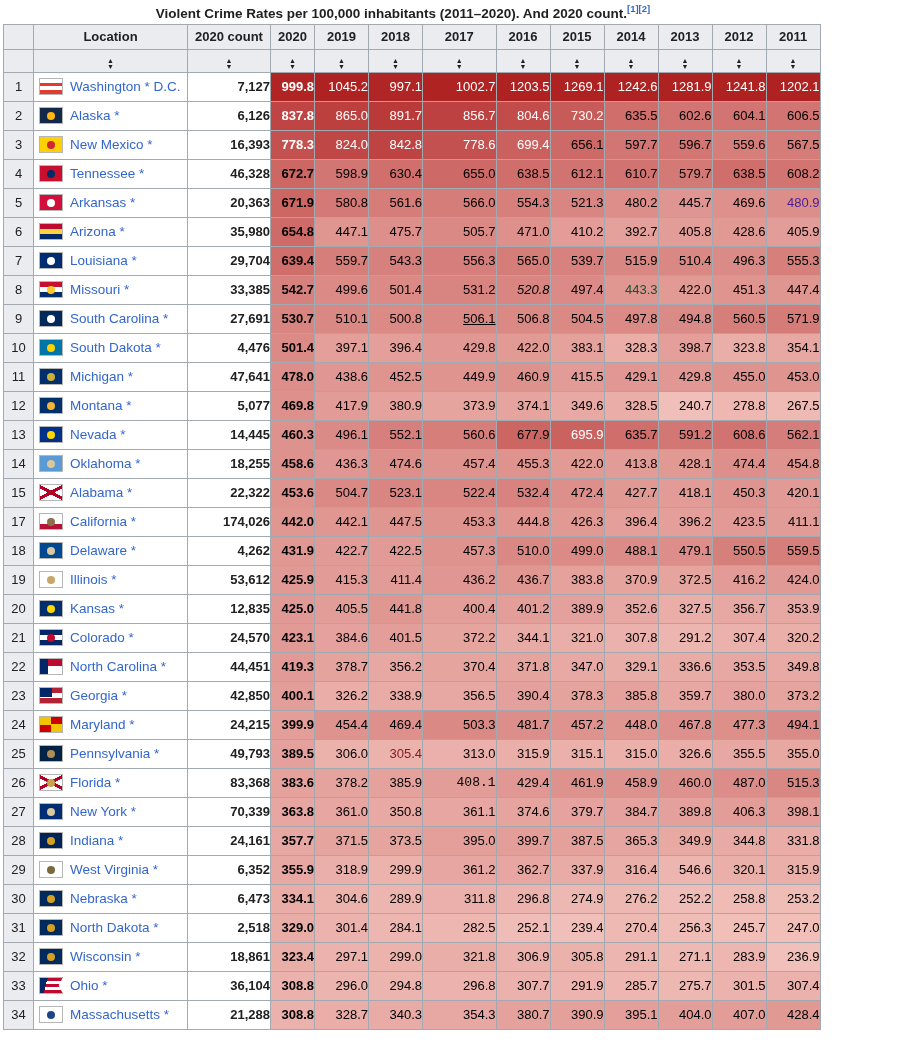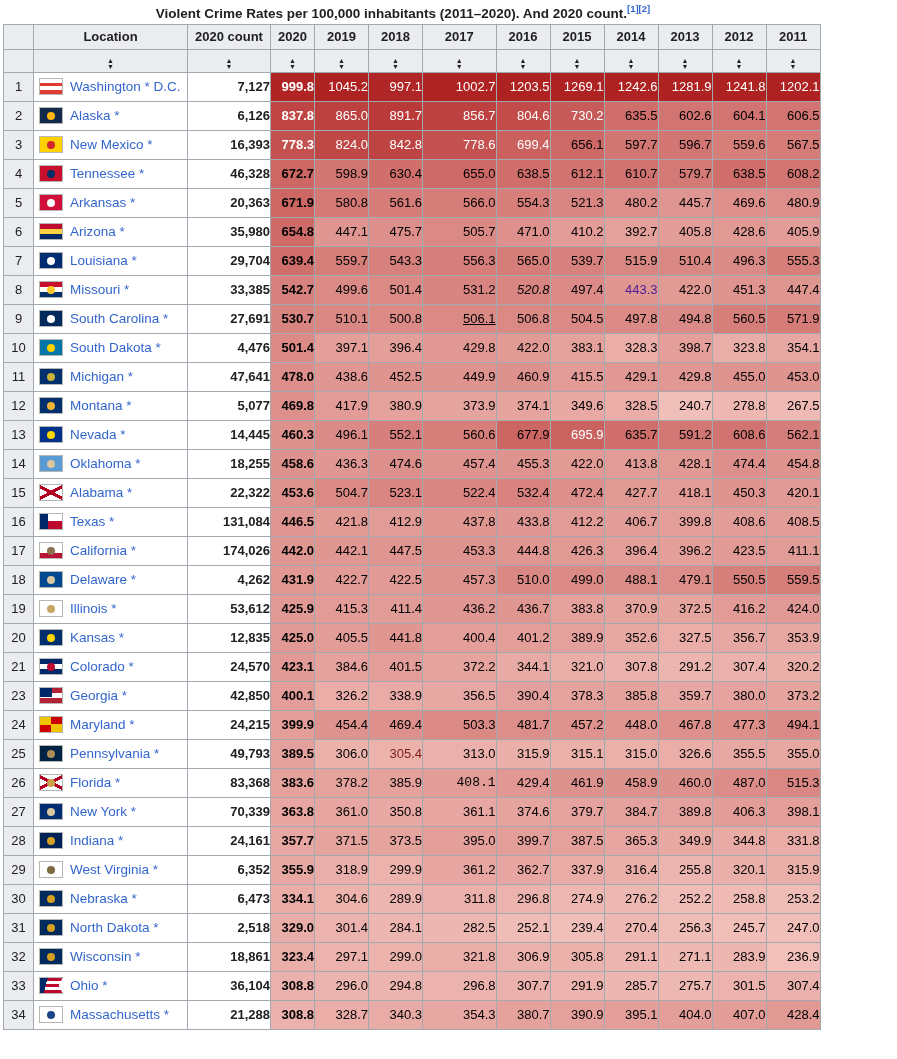--- a/index.html
+++ b/index.html
@@ -218,21 +218,21 @@
           <td class="count">20,363</td>
           <td class="rate col2020" style="background: rgb(204, 103, 100); color: rgb(0, 0, 0);">671.9</td>
           <td class="rate" style="background: rgb(212, 121, 118); color: rgb(0, 0, 0);">580.8</td>
           <td class="rate" style="background: rgb(214, 125, 122); color: rgb(0, 0, 0);">561.6</td>
           <td class="rate" style="background: rgb(213, 125, 121); color: rgb(0, 0, 0);">566.0</td>
           <td class="rate" style="background: rgb(214, 127, 123); color: rgb(0, 0, 0);">554.3</td>
           <td class="rate" style="background: rgb(217, 134, 130); color: rgb(0, 0, 0);">521.3</td>
           <td class="rate" style="background: rgb(221, 142, 138); color: rgb(0, 0, 0);">480.2</td>
           <td class="rate" style="background: rgb(223, 149, 145); color: rgb(0, 0, 0);">445.7</td>
           <td class="rate" style="background: rgb(221, 144, 140); color: rgb(0, 0, 0);">469.6</td>
-          <td class="rate" style="background: rgb(220, 142, 138); color: #000000; margin-top: 44px;">480.9</td>
+          <td class="rate" style="background: rgb(220, 142, 138); color: #4c1d95; margin-top: 44px;">480.9</td>
         </tr>
         <tr>
           <td class="rank">6</td>
           <td class="loc">
             <span class="loccontent">
               <span class="flag" style="background: linear-gradient(rgb(191, 10, 48) 0%, rgb(191, 10, 48) 33.3333%, rgb(254, 209, 65) 33.3333%, rgb(254, 209, 65) 66.6667%, rgb(0, 40, 104) 66.6667%, rgb(0, 40, 104) 100%);"></span>
               <a href="#" class="state">Arizona *</a>
             </span>
           </td>
           <td class="count">35,980</td>
@@ -279,21 +279,21 @@
               <a href="#" class="state">Missouri *</a>
             </span>
           </td>
           <td class="count">33,385</td>
           <td class="rate col2020" style="background: rgb(215, 129, 126); color: rgb(0, 0, 0);">542.7</td>
           <td class="rate" style="background: rgb(219, 138, 134); color: rgb(0, 0, 0);">499.6</td>
           <td class="rate" style="background: rgb(219, 138, 134); color: rgb(0, 0, 0);">501.4</td>
           <td class="rate" style="background: rgb(216, 132, 128); color: rgb(0, 0, 0); padding-left: 40px;">531.2</td>
           <td class="rate" style="background: rgb(217, 134, 130); color: rgb(0, 0, 0); font-style: italic;">520.8</td>
           <td class="rate" style="background: rgb(219, 138, 135); color: rgb(0, 0, 0);">497.4</td>
-          <td class="rate" style="background: rgb(224, 150, 145); color: #4c1d95;">443.3</td>
+          <td class="rate" style="background: rgb(224, 150, 145); color: #14532d;">443.3</td>
           <td class="rate" style="background: rgb(226, 154, 149); color: rgb(0, 0, 0);">422.0</td>
           <td class="rate" style="background: rgb(223, 148, 144); color: rgb(0, 0, 0);">451.3</td>
           <td class="rate" style="background: rgb(223, 149, 144); color: rgb(0, 0, 0);">447.4</td>
         </tr>
         <tr>
           <td class="rank">9</td>
           <td class="loc">
             <span class="loccontent">
               <span class="flag" style="background: rgb(0, 42, 92);">
                 <span class="emblem" style="background: rgb(255, 255, 255);"></span>
@@ -437,40 +437,20 @@
           <td class="rate" style="background: rgb(217, 133, 130); color: rgb(0, 0, 0);">523.1</td>
           <td class="rate" style="background: rgb(217, 133, 130); color: rgb(0, 0, 0);">522.4</td>
           <td class="rate" style="background: rgb(216, 131, 128); color: rgb(0, 0, 0);">532.4</td>
           <td class="rate" style="background: rgb(221, 144, 139); color: rgb(0, 0, 0);">472.4</td>
           <td class="rate" style="background: rgb(225, 153, 148); color: rgb(0, 0, 0);">427.7</td>
           <td class="rate" style="background: rgb(226, 155, 150); color: rgb(0, 0, 0);">418.1</td>
           <td class="rate" style="background: rgb(223, 148, 144); color: rgb(0, 0, 0);">450.3</td>
           <td class="rate" style="background: rgb(226, 154, 150); color: rgb(0, 0, 0);">420.1</td>
         </tr>
         <tr>
-          <td class="rank">16</td>
-          <td class="loc">
-            <span class="loccontent">
-              <span class="flag" style="background: linear-gradient(to right, rgb(0, 40, 104) 0px, rgb(0, 40, 104) 38%, transparent 38%), linear-gradient(rgb(255, 255, 255) 0px, rgb(255, 255, 255) 50%, rgb(191, 10, 48) 50%);"></span>
-              <a href="#" class="state">Texas *</a>
-            </span>
-          </td>
-          <td class="count">131,084</td>
-          <td class="rate col2020" style="background: rgb(223, 149, 145); color: rgb(0, 0, 0);">446.5</td>
-          <td class="rate" style="background: rgb(226, 154, 149); color: rgb(0, 0, 0);">421.8</td>
-          <td class="rate" style="background: rgb(226, 156, 151); color: rgb(0, 0, 0);">412.9</td>
-          <td class="rate" style="background: rgb(224, 151, 146); color: rgb(0, 0, 0);">437.8</td>
-          <td class="rate" style="background: rgb(224, 151, 147); color: rgb(0, 0, 0);">433.8</td>
-          <td class="rate" style="background: rgb(226, 156, 151); color: rgb(0, 0, 0);">412.2</td>
-          <td class="rate" style="background: rgb(227, 157, 152); color: rgb(0, 0, 0);">406.7</td>
-          <td class="rate" style="background: rgb(227, 158, 154); color: rgb(0, 0, 0);">399.8</td>
-          <td class="rate" style="background: rgb(227, 157, 152); color: rgb(0, 0, 0);">408.6</td>
-          <td class="rate" style="background: rgb(227, 157, 152); color: rgb(0, 0, 0);">408.5</td>
-        </tr>
-        <tr>
           <td class="rank">17</td>
           <td class="loc">
             <span class="loccontent">
               <span class="flag" style="background: linear-gradient(rgb(255, 255, 255) 0%, rgb(255, 255, 255) 33.3333%, rgb(255, 255, 255) 33.3333%, rgb(255, 255, 255) 66.6667%, rgb(183, 18, 52) 66.6667%, rgb(183, 18, 52) 100%);">
                 <span class="emblem" style="background: rgb(139, 111, 78);"></span>
               </span>
               <a href="#" class="state">California *</a>
             </span>
           </td>
           <td class="count">174,026</td>
@@ -567,20 +547,40 @@
           <td class="rate" style="background: rgb(227, 158, 153); color: rgb(0, 0, 0);">401.5</td>
           <td class="rate" style="background: rgb(230, 164, 159); color: rgb(0, 0, 0);">372.2</td>
           <td class="rate" style="background: rgb(232, 170, 165); color: rgb(0, 0, 0);">344.1</td>
           <td class="rate" style="background: rgb(234, 174, 169); color: rgb(0, 0, 0);">321.0</td>
           <td class="rate" style="background: rgb(235, 177, 172); color: rgb(0, 0, 0);">307.8</td>
           <td class="rate" style="background: rgb(237, 181, 175); color: rgb(0, 0, 0);">291.2</td>
           <td class="rate" style="background: rgb(235, 177, 172); color: rgb(0, 0, 0);">307.4</td>
           <td class="rate" style="background: rgb(234, 175, 169); color: rgb(0, 0, 0);">320.2</td>
         </tr>
         <tr>
+          <td class="rank">22</td>
+          <td class="loc">
+            <span class="loccontent">
+              <span class="flag" style="background: linear-gradient(to right, rgb(0, 40, 104) 0px, rgb(0, 40, 104) 38%, transparent 38%), linear-gradient(rgb(191, 10, 48) 0px, rgb(191, 10, 48) 50%, rgb(255, 255, 255) 50%);"></span>
+              <a href="#" class="state">North Carolina *</a>
+            </span>
+          </td>
+          <td class="count">44,451</td>
+          <td class="rate col2020" style="background: rgb(226, 154, 150); color: rgb(0, 0, 0);">419.3</td>
+          <td class="rate" style="background: rgb(229, 163, 158); color: rgb(0, 0, 0);">378.7</td>
+          <td class="rate" style="background: rgb(231, 167, 162); color: rgb(0, 0, 0);">356.2</td>
+          <td class="rate" style="background: rgb(230, 164, 159); color: rgb(0, 0, 0);">370.4</td>
+          <td class="rate" style="background: rgb(230, 164, 159); color: rgb(0, 0, 0);">371.8</td>
+          <td class="rate" style="background: rgb(232, 169, 164); color: rgb(0, 0, 0);">347.0</td>
+          <td class="rate" style="background: rgb(233, 173, 168); color: rgb(0, 0, 0);">329.1</td>
+          <td class="rate" style="background: rgb(233, 171, 166); color: rgb(0, 0, 0);">336.6</td>
+          <td class="rate" style="background: rgb(231, 168, 163); color: rgb(0, 0, 0);">353.5</td>
+          <td class="rate" style="background: rgb(232, 169, 164); color: rgb(0, 0, 0);">349.8</td>
+        </tr>
+        <tr>
           <td class="rank">23</td>
           <td class="loc">
             <span class="loccontent">
               <span class="flag" style="background: linear-gradient(rgb(178, 34, 52) 0%, rgb(178, 34, 52) 33.3333%, rgb(255, 255, 255) 33.3333%, rgb(255, 255, 255) 66.6667%, rgb(178, 34, 52) 66.6667%, rgb(178, 34, 52) 100%);">
                 <span class="canton" style="background: rgb(0, 40, 104);"></span>
               </span>
               <a href="#" class="state">Georgia *</a>
             </span>
           </td>
           <td class="count">42,850</td>
@@ -714,21 +714,21 @@
             </span>
           </td>
           <td class="count">6,352</td>
           <td class="rate col2020" style="background: rgb(231, 167, 162); color: rgb(0, 0, 0);">355.9</td>
           <td class="rate" style="background: rgb(234, 175, 170); color: rgb(0, 0, 0);">318.9</td>
           <td class="rate" style="background: rgb(236, 179, 173); color: rgb(0, 0, 0);">299.9</td>
           <td class="rate" style="background: rgb(231, 166, 161); color: rgb(0, 0, 0);">361.2</td>
           <td class="rate" style="background: rgb(231, 166, 161); color: rgb(0, 0, 0);">362.7</td>
           <td class="rate" style="background: rgb(233, 171, 166); color: rgb(0, 0, 0);">337.9</td>
           <td class="rate" style="background: rgb(235, 175, 170); color: rgb(0, 0, 0);">316.4</td>
-          <td class="rate" style="background: rgb(237, 181, 175); color: rgb(0, 0, 0);">255.8</td>
+          <td class="rate" style="background: rgb(237, 181, 175); color: rgb(0, 0, 0);">546.6</td>
           <td class="rate" style="background: rgb(234, 175, 169); color: rgb(0, 0, 0);">320.1</td>
           <td class="rate" style="background: rgb(235, 175, 170); color: rgb(0, 0, 0);">315.9</td>
         </tr>
         <tr>
           <td class="rank">30</td>
           <td class="loc">
             <span class="loccontent">
               <span class="flag" style="background: rgb(0, 42, 92);">
                 <span class="emblem" style="background: rgb(213, 160, 33);"></span>
               </span>

